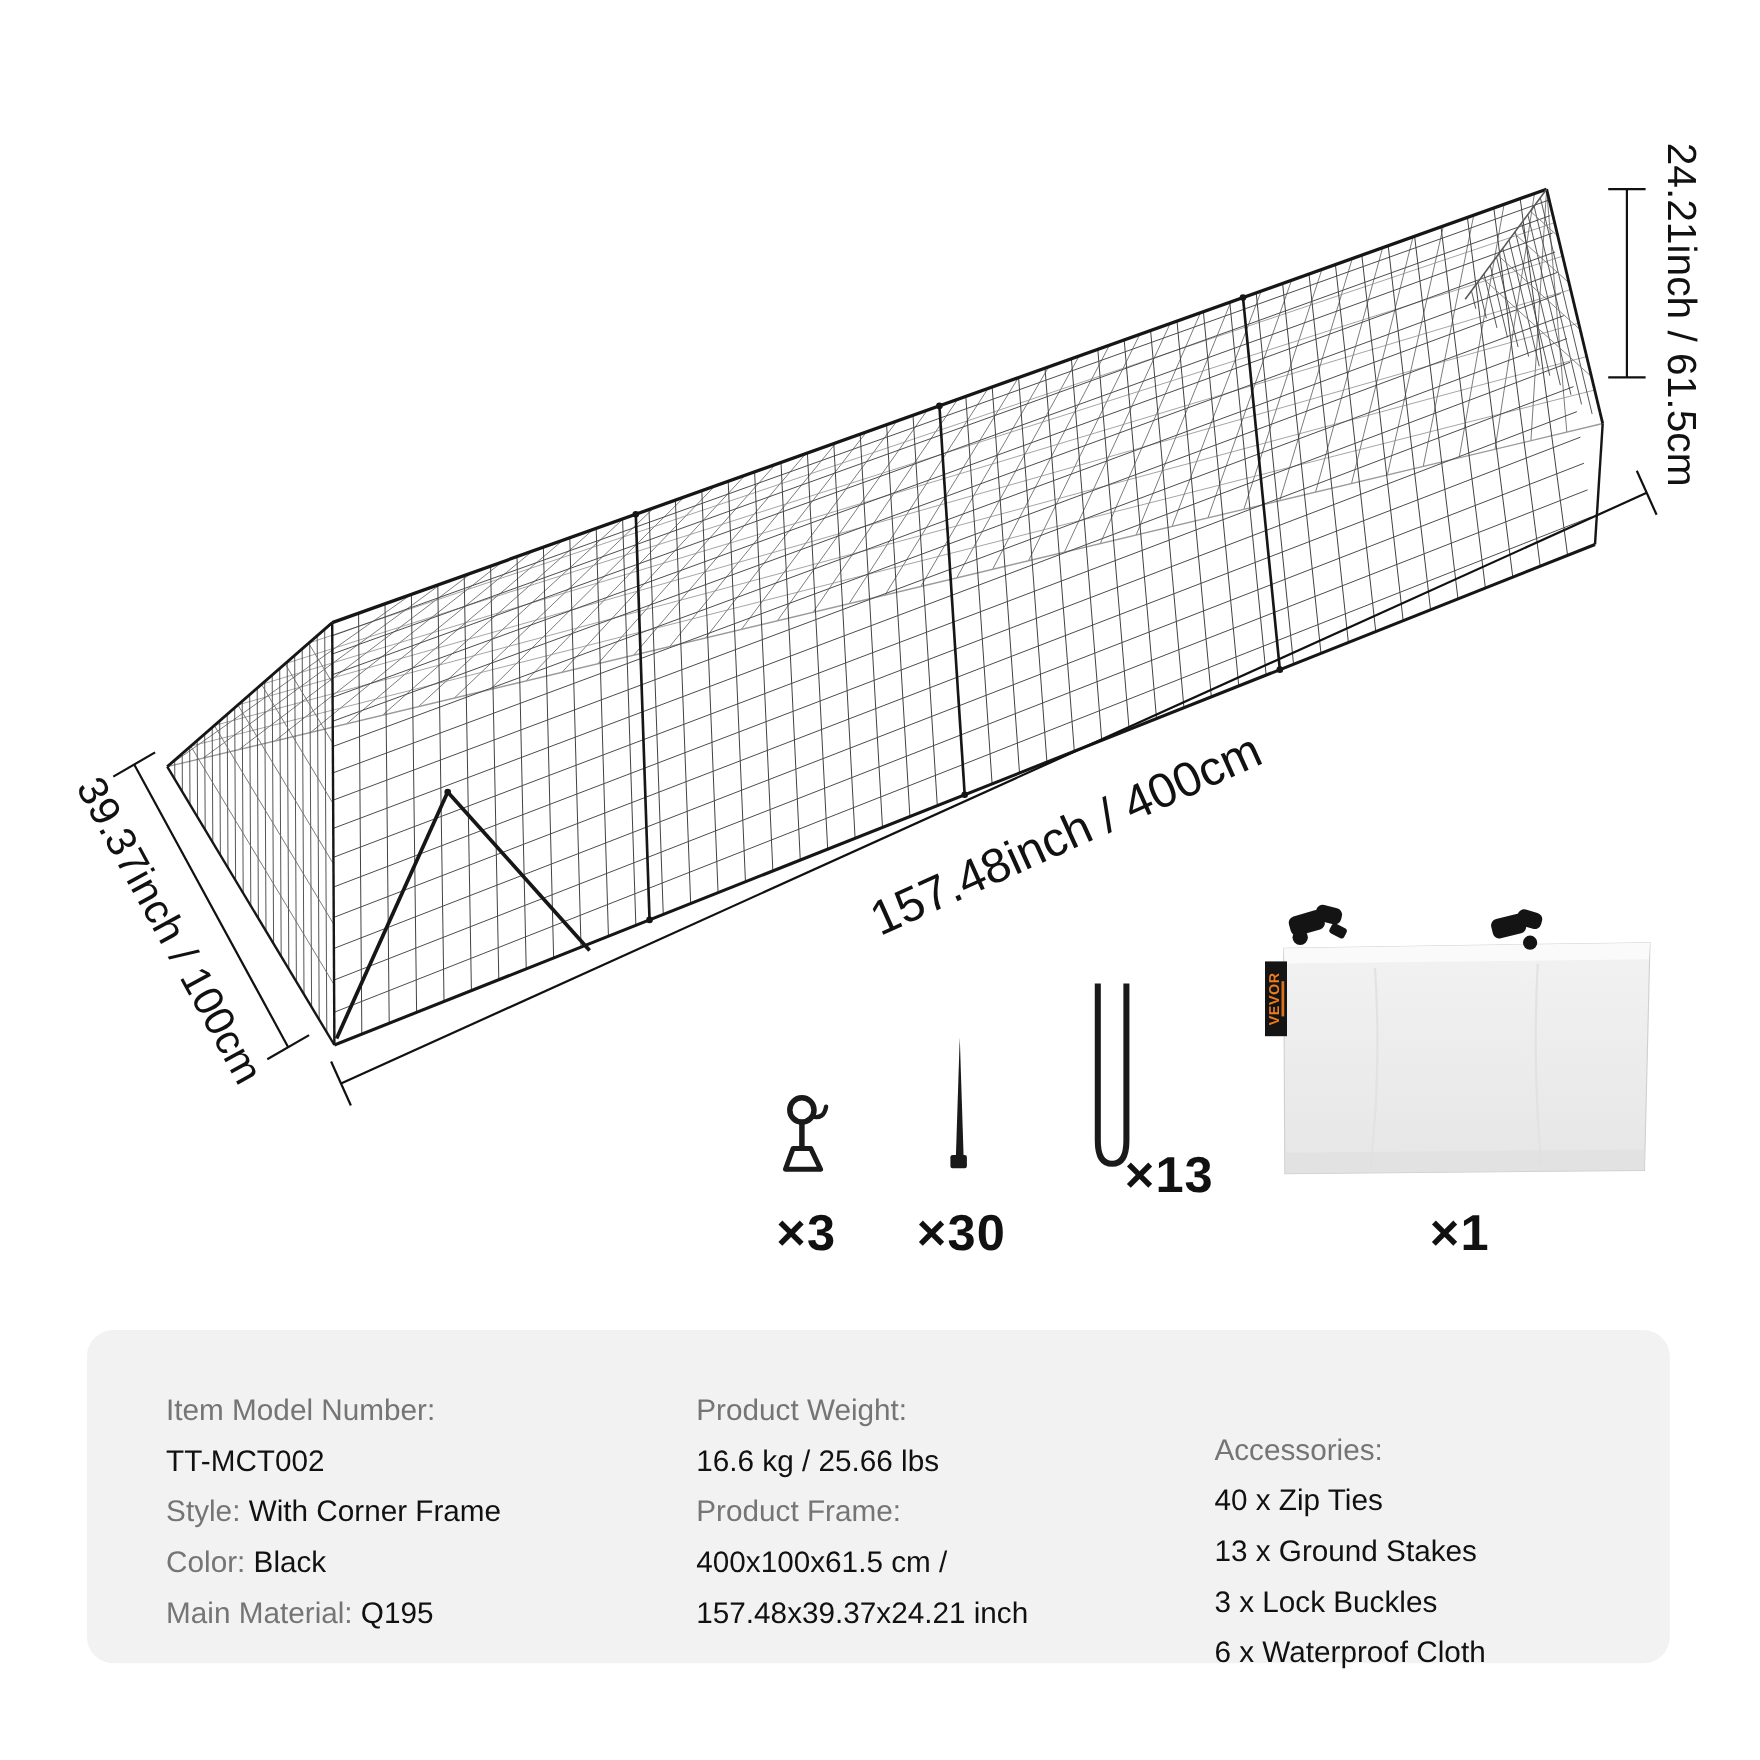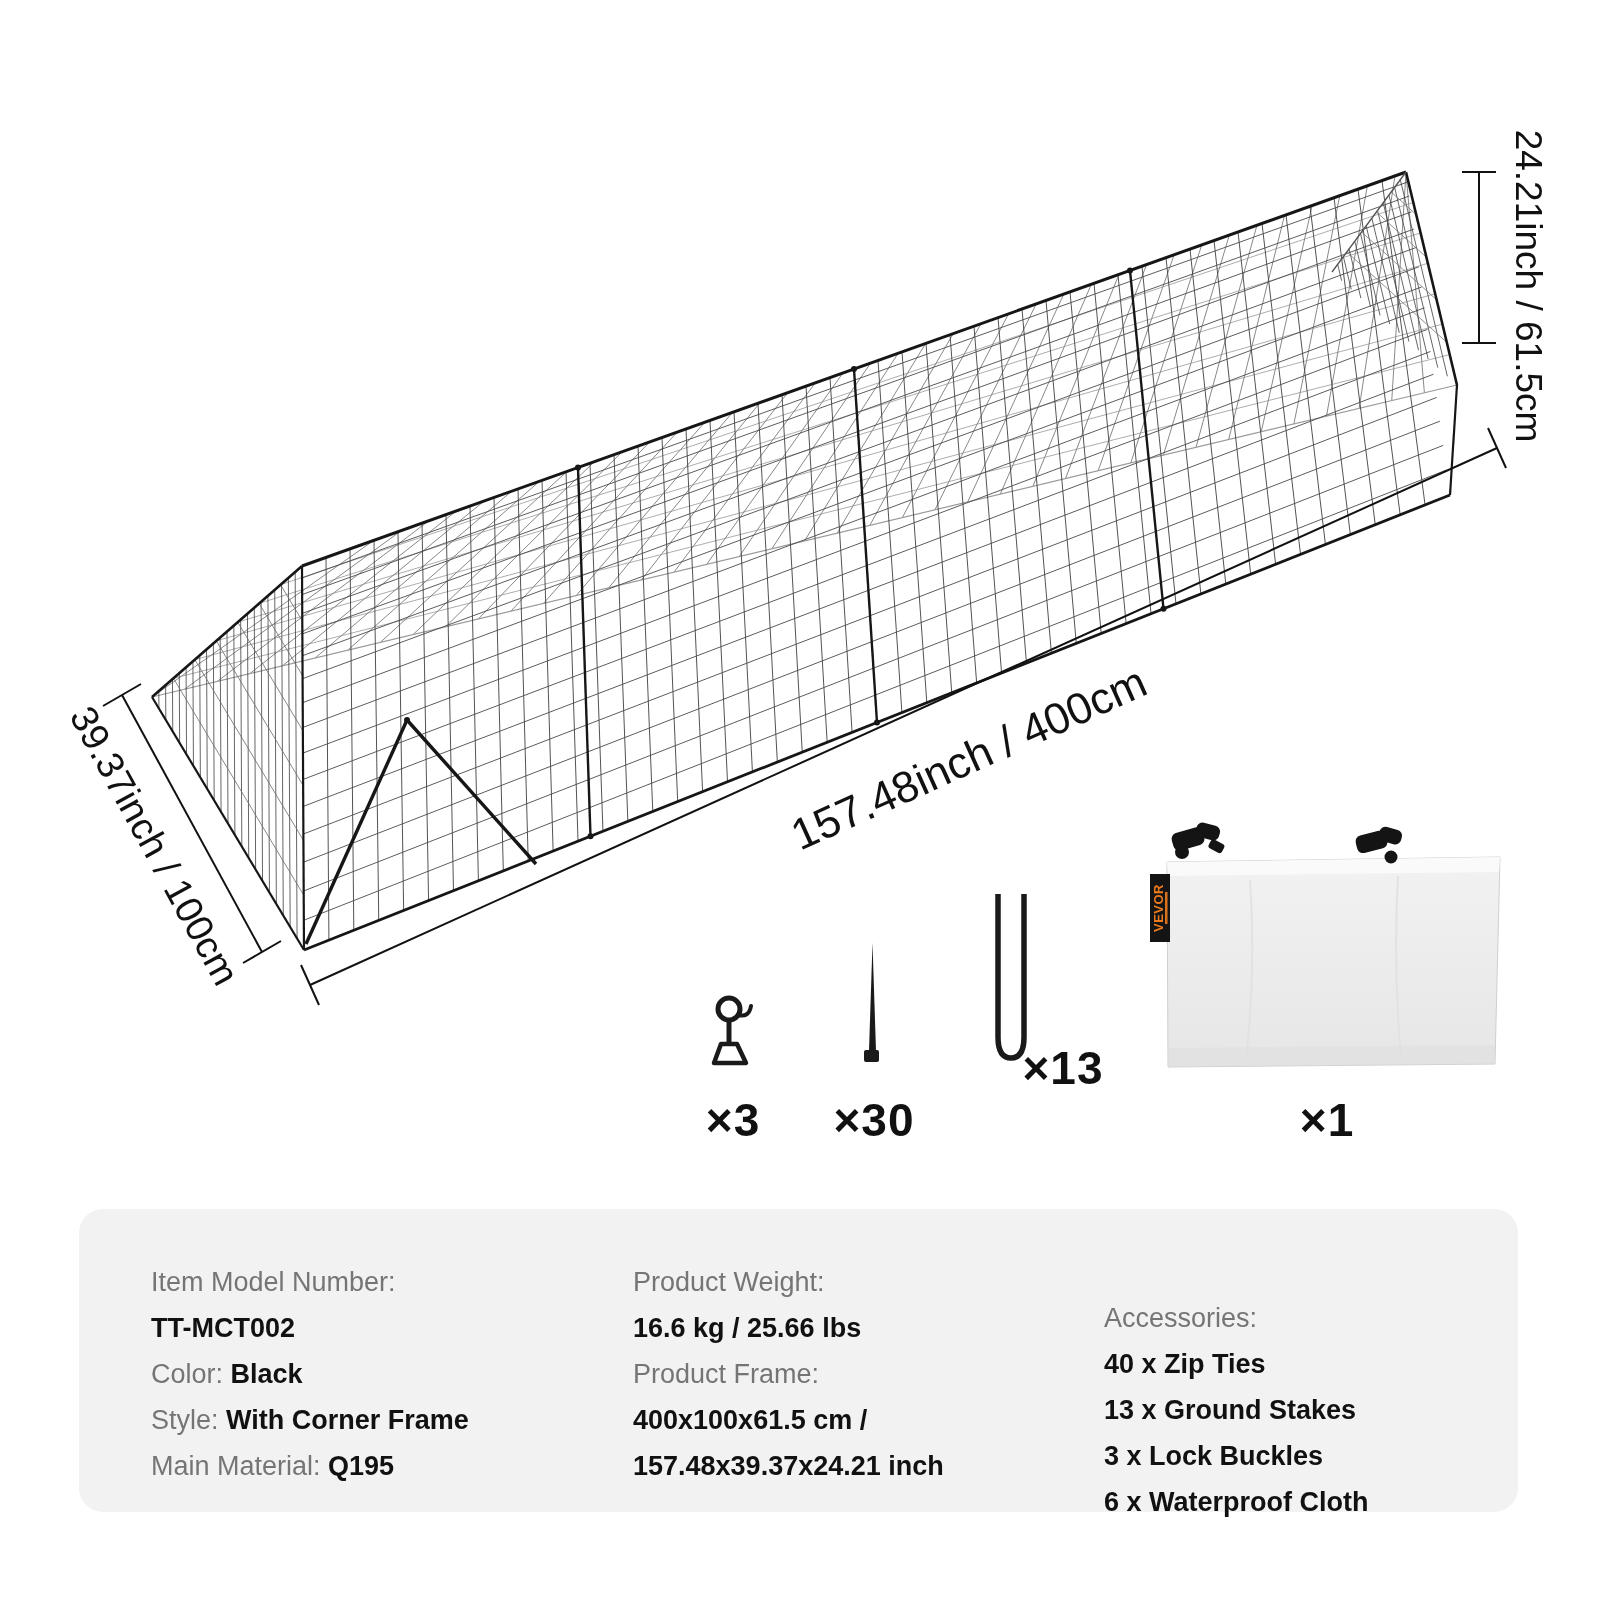--- a/index.html
+++ b/index.html
@@ -15,21 +15,21 @@
   .spec-panel{
     position:absolute;left:79px;top:1209px;width:1439px;height:303px;
     background:#f2f2f2;border-radius:24px;
   }
   .spec-col{position:absolute;top:50px;}
   .spec-col.c1{left:72px;}
   .spec-col.c2{left:554px;}
   .spec-col.c3{left:1025px;margin-top:36px;}
   .spec-row{font-size:27px;line-height:46px;white-space:nowrap;}
   .lbl{color:#757575;}
-  .val{color:#111;font-weight:bold;}
+  .val{color:#111;font-weight:normal;}
   .dim-text{font-family:"Liberation Sans",sans-serif;}
 </style>
 </head>
 <body>
 
 <svg width="1600" height="1600" viewBox="0 0 1600 1600">
   <defs>
     <linearGradient id="bagGrad" x1="0" y1="0" x2="0" y2="1">
       <stop offset="0" stop-color="#f2f2f2"></stop>
       <stop offset="1" stop-color="#e6e6e6"></stop>
@@ -271,22 +271,22 @@
 
 <div class="count" style="left:733px;top:1120px;">×3</div>
 <div class="count" style="left:874px;top:1120px;">×30</div>
 <div class="count" style="left:1015px;top:1068px;margin-left:48px;">×13</div>
 <div class="count" style="left:1327px;top:1120px;">×1</div>
 
 <div class="spec-panel">
   <div class="spec-col c1">
     <div class="spec-row"><span class="lbl">Item Model Number:</span><span class="val"></span></div>
     <div class="spec-row"><span class="lbl"></span><span class="val">TT-MCT002</span></div>
+    <div class="spec-row"><span class="lbl">Style: </span><span class="val">With Corner Frame</span></div>
     <div class="spec-row"><span class="lbl">Color: </span><span class="val">Black</span></div>
-    <div class="spec-row"><span class="lbl">Style: </span><span class="val">With Corner Frame</span></div>
     <div class="spec-row"><span class="lbl">Main Material: </span><span class="val">Q195</span></div>
   </div>
   <div class="spec-col c2">
     <div class="spec-row"><span class="lbl">Product Weight:</span><span class="val"></span></div>
     <div class="spec-row"><span class="lbl"></span><span class="val">16.6 kg / 25.66 lbs</span></div>
     <div class="spec-row"><span class="lbl">Product Frame:</span><span class="val"></span></div>
     <div class="spec-row"><span class="lbl"></span><span class="val">400x100x61.5 cm /</span></div>
     <div class="spec-row"><span class="lbl"></span><span class="val">157.48x39.37x24.21 inch</span></div>
   </div>
   <div class="spec-col c3">

